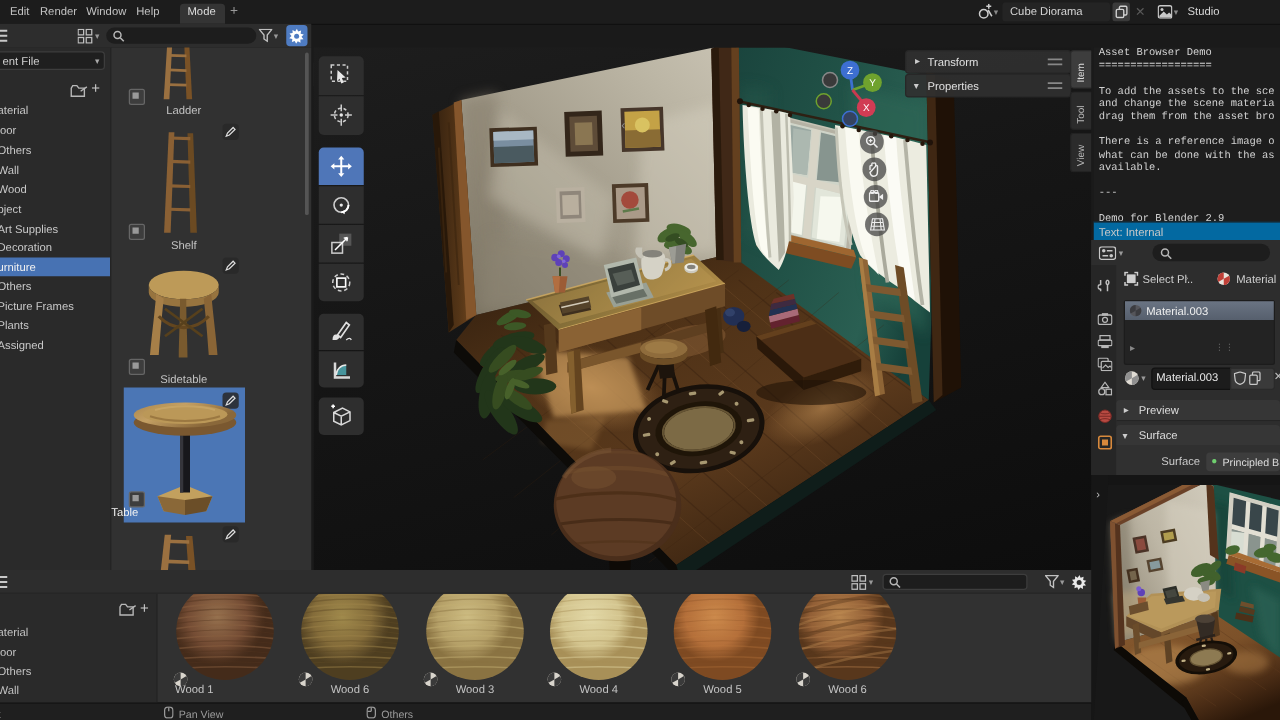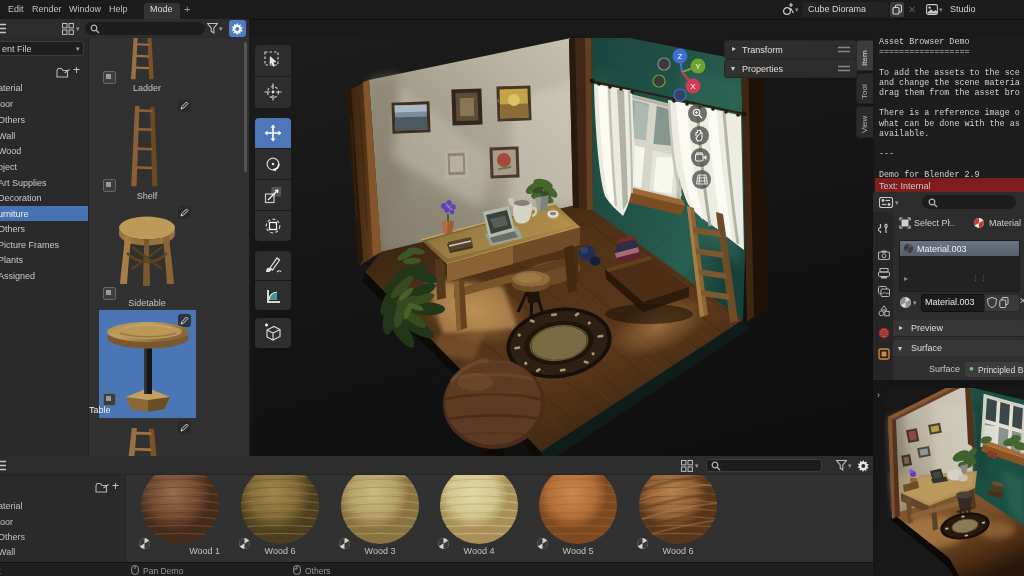--- a/index.html
+++ b/index.html
@@ -771,21 +771,21 @@
 drag them from the asset bro
 
 There is a reference image o
 what can be done with the as
 available.
 
 ---
 
 Demo for Blender 2.9</div>
 </div>
-<div class="abs" style="left:875px;top:177px;width:149px;height:15px;background:#7f1d1d;border-top:1px solid #1a1a1a;">
+<div class="abs" style="left:875px;top:177px;width:149px;height:15px;background:#0369a1;border-top:1px solid #1a1a1a;">
   <span class="abs txt" style="left:4px;top:3px;color:#c9c9c9;">Text: Internal</span>
 </div>
 
 <div class="abs" style="left:873px;top:192px;width:151px;height:188px;background:#2d2d2d;overflow:hidden;">
 
   <div class="abs" style="left:0;top:0;width:151px;height:20px;background:#2d2d2d;"></div>
   <svg class="abs" style="left:6px;top:5px;" width="14" height="11" viewBox="0 0 14 11">
         <rect x="0.5" y="0.5" width="13" height="10" rx="2" fill="none" stroke="#c8c8c8" stroke-width="1.1"></rect>
         <circle cx="4" cy="3.5" r="1.4" fill="#c8c8c8"></circle>
         <path d="M6.5 3.5 H11" stroke="#c8c8c8" stroke-width="1.2"></path>
@@ -1115,21 +1115,21 @@
             <path d="M0,50 C25,47 55,47 80,50"></path>
             <path d="M0,58 C25,55 55,55 80,58"></path>
             <path d="M0,66 C25,64 55,64 80,66"></path>
           </g>
 </svg>
 <svg class="abs" style="left:13px;top:63px;" width="13" height="13" viewBox="0 0 12 12">
           <circle cx="6" cy="6" r="5" fill="#d8d4cc"></circle>
           <path d="M6 1 A5 5 0 0 0 1.7 8.5 L6 6 Z" fill="#3a3a3a"></path>
           <path d="M6 11 A5 5 0 0 0 10.3 3.5 L6 6 Z" fill="#3a3a3a"></path>
         </svg>
-<span class="abs txt" style="left:15px;top:72px;width:80px;text-align:right;">Wood 1</span>
+<span class="abs txt" style="left:15px;top:72px;width:80px;text-align:left;">Wood 1</span>
 <svg class="abs" style="left:115px;top:-9px;" width="80" height="80" viewBox="0 0 80 80">
 <defs>
             <radialGradient id="wg1" cx="0.42" cy="0.35">
               <stop offset="0" stop-color="#a08a4c"></stop>
               <stop offset="0.6" stop-color="#846c3a"></stop>
               <stop offset="0.92" stop-color="#554424"></stop>
               <stop offset="1" stop-color="#4e3e20"></stop>
             </radialGradient>
 <clipPath id="wc1">
               <circle cx="40" cy="40" r="39"></circle>
@@ -1330,21 +1330,21 @@
 <span class="abs txt" style="left:513px;top:72px;width:80px;text-align:center;">Wood 6</span>
 </div>
 </div>
 
 <div class="abs" style="left:0;top:562px;width:873px;height:14px;background:#1f1f1f;border-top:1px solid #141414;">
   <span class="abs txt" style="left:-6px;top:2.5px;color:#9a9a9a;font-size:8.5px;">ct</span>
   <svg class="abs" style="left:131px;top:2px;" width="8" height="10" viewBox="0 0 8 10">
         <rect x="0.7" y="0.7" width="6.6" height="8.6" rx="2.6" fill="none" stroke="#9a9a9a" stroke-width="1"></rect>
         <path d="M4 1 L4 4" stroke="#9a9a9a" stroke-width="1"></path>
       </svg>
-  <span class="abs txt" style="left:143px;top:2.5px;color:#9a9a9a;font-size:8.5px;">Pan Demo</span>
+  <span class="abs txt" style="left:143px;top:2.5px;color:#9a9a9a;font-size:8.5px;">Pan View</span>
   <svg class="abs" style="left:293px;top:2px;" width="8" height="10" viewBox="0 0 8 10">
         <rect x="0.7" y="0.7" width="6.6" height="8.6" rx="2.6" fill="none" stroke="#9a9a9a" stroke-width="1"></rect>
         <path d="M4 1 L4 4 M4 4 L1 4" stroke="#9a9a9a" stroke-width="1"></path>
       </svg>
   <span class="abs txt" style="left:305px;top:2.5px;color:#9a9a9a;font-size:8.5px;">Others</span>
 </div>
 
 </div>
 
 </body></html>

